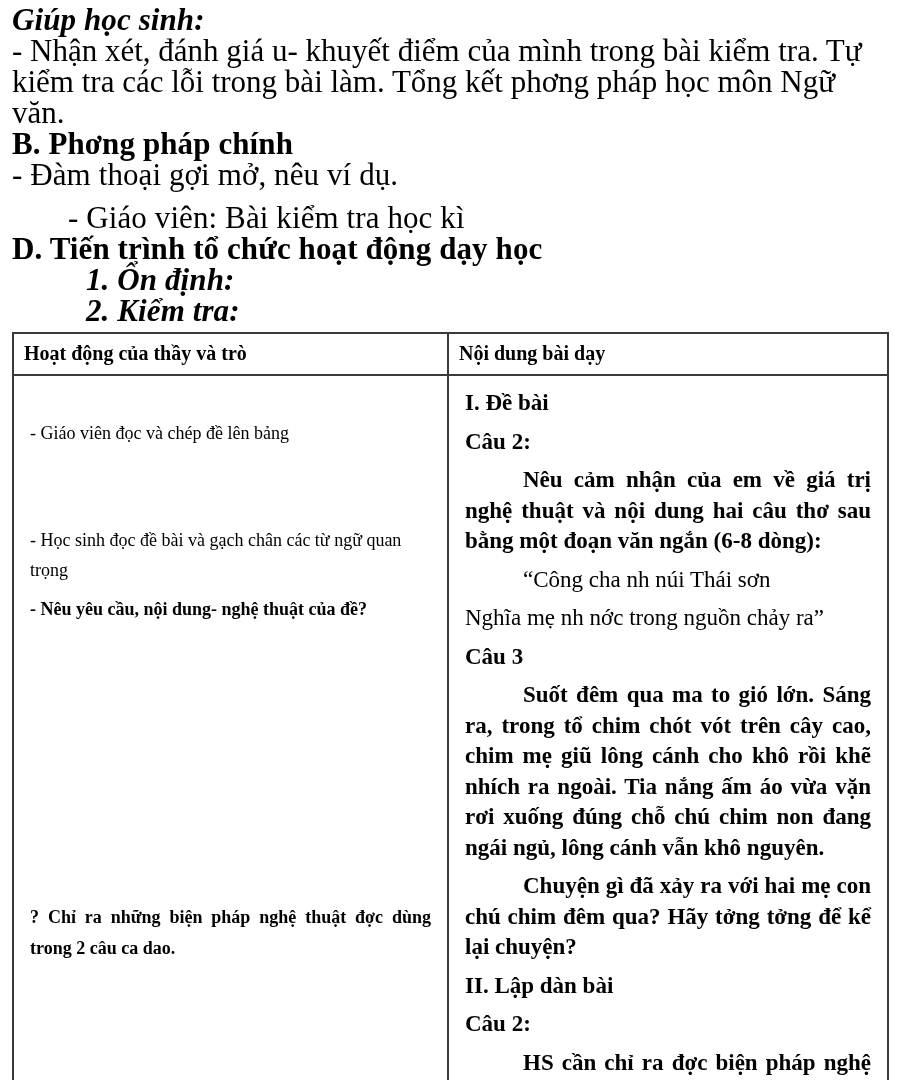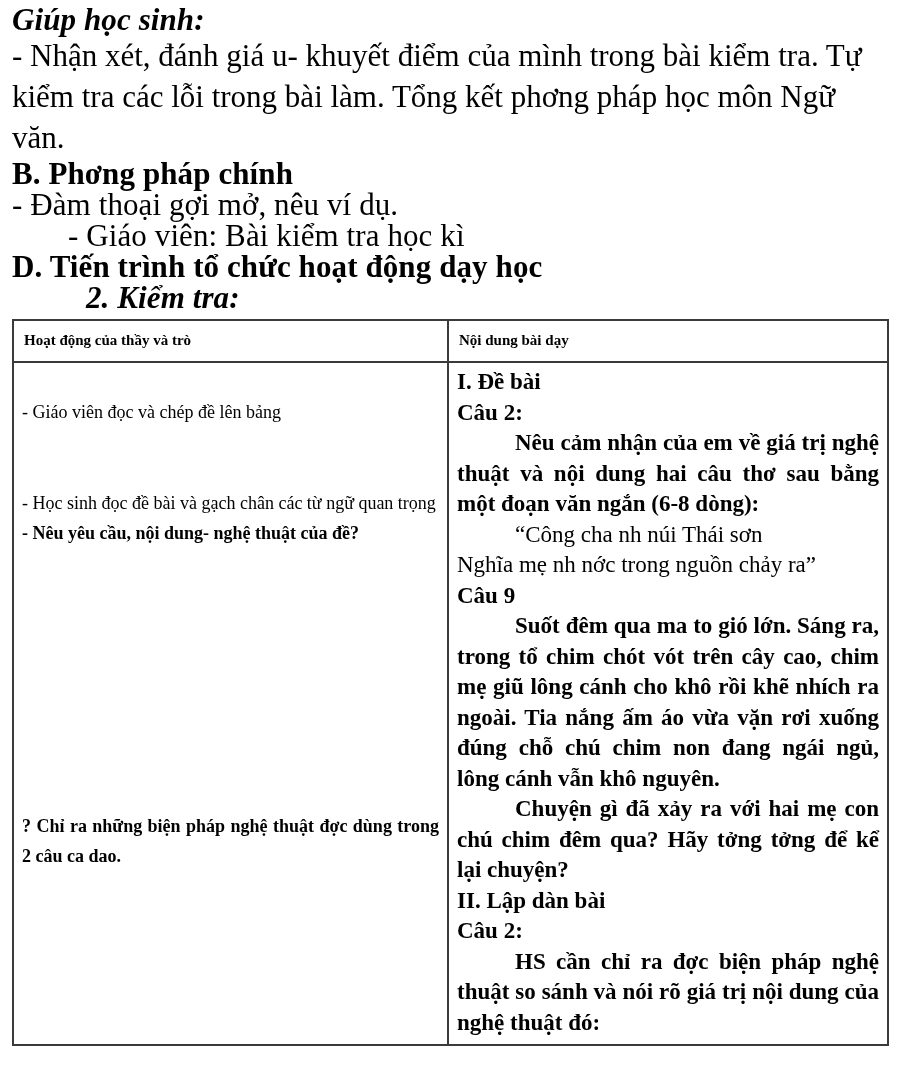--- a/index.html
+++ b/index.html
@@ -34,26 +34,26 @@
     white-space: nowrap;
     letter-spacing: 0.1px;
   }
   .bi {            
     font-weight: bold;
     font-style: italic;
   }
   .b {             
     font-weight: bold;
   }
-  .indent-1 { padding-left: 56px; }
+  .indent-1 { padding-left: 56px; margin-top: 12px; }
   .indent-2 { padding-left: 74px; }
 
   .wrapline {
     white-space: normal;
-    line-height: 41px;
+    line-height: 31px;
   }
 
   
   .lesson-table {
     margin-top: 6px;
     border-collapse: collapse;
     width: 875px;
     table-layout: fixed;
     border: 2px solid #3a3a3a;
   }
@@ -62,36 +62,36 @@
 
   .lesson-table th,
   .lesson-table td {
     border: 2px solid #3a3a3a;
     vertical-align: top;
     padding: 0;
   }
   .lesson-table th {
     text-align: left;
     font-weight: bold;
-    font-size: 15px;
+    font-size: 20px;
     line-height: 30px;
     padding: 4px 0 6px 10px;
     white-space: nowrap;
   }
 
   .cell-inner {
     padding: 4px 8px 6px 8px;
     font-size: 23px;
     line-height: 30.5px;
   }
 
   .col-left .cell-inner { font-size: 18px; }
 
   
-  .p          { margin: 0; }
+  .p          { margin: 8px; }
   .p.just     { text-align: justify; text-justify: inter-word; font-weight: bold; }
   .p.first    { text-indent: 58px; }
   .p.poem1    { text-indent: 58px; }
   .p.head     { font-weight: bold; }
   .spacer-sm  { height: 30px; }
   .spacer-md  { height: 60px; }
   .spacer-lg  { height: 262px; }
   .clipped    { overflow: hidden; }
 </style>
 </head>
@@ -109,20 +109,21 @@
 
     <div class="ln">- Đàm thoại gợi mở, nêu ví dụ.</div>
 
 
     <div class="ln indent-1">- Giáo viên:  Bài kiểm tra học kì</div>
 
 
     <div class="ln b">D. Tiến trình tổ chức hoạt động dạy học</div>
 
 
+    <div class="ln bi indent-2">1.  Ổn định:</div>
 
     <div class="ln bi indent-2">2. Kiểm tra:</div>
 
 
   </div>
 
   <table class="lesson-table">
     <colgroup>
       <col class="c1">
       <col class="c2">
@@ -160,21 +161,21 @@
             <p class="p head">I. Đề bài</p>
 
             <p class="p head">Câu 2:</p>
 
             <p class="p just first">Nêu cảm nhận của em về giá trị nghệ thuật và nội dung hai câu thơ sau bằng một đoạn văn ngắn (6-8 dòng):</p>
 
             <p class="p poem1">“Công cha nh núi Thái sơn</p>
 
             <p class="p">Nghĩa mẹ nh nớc trong nguồn chảy ra”</p>
 
-            <p class="p head">Câu 9</p>
+            <p class="p head">Câu 3</p>
 
             <p class="p just first">Suốt đêm qua ma to gió lớn. Sáng ra, trong tổ chim chót vót trên cây cao, chim mẹ giũ lông cánh cho khô rồi khẽ nhích ra ngoài. Tia nắng ấm áo vừa vặn rơi xuống đúng chỗ chú chim non đang ngái ngủ, lông cánh vẫn khô nguyên.</p>
 
             <p class="p just first">Chuyện gì đã xảy ra với hai mẹ con chú chim đêm qua? Hãy tởng tởng để kể lại chuyện?</p>
 
             <p class="p head">II. Lập dàn bài</p>
 
             <p class="p head">Câu 2:</p>
 
             <p class="p just first">HS cần chỉ ra đợc biện pháp nghệ thuật so sánh và nói rõ giá trị nội dung của nghệ thuật đó:</p>

